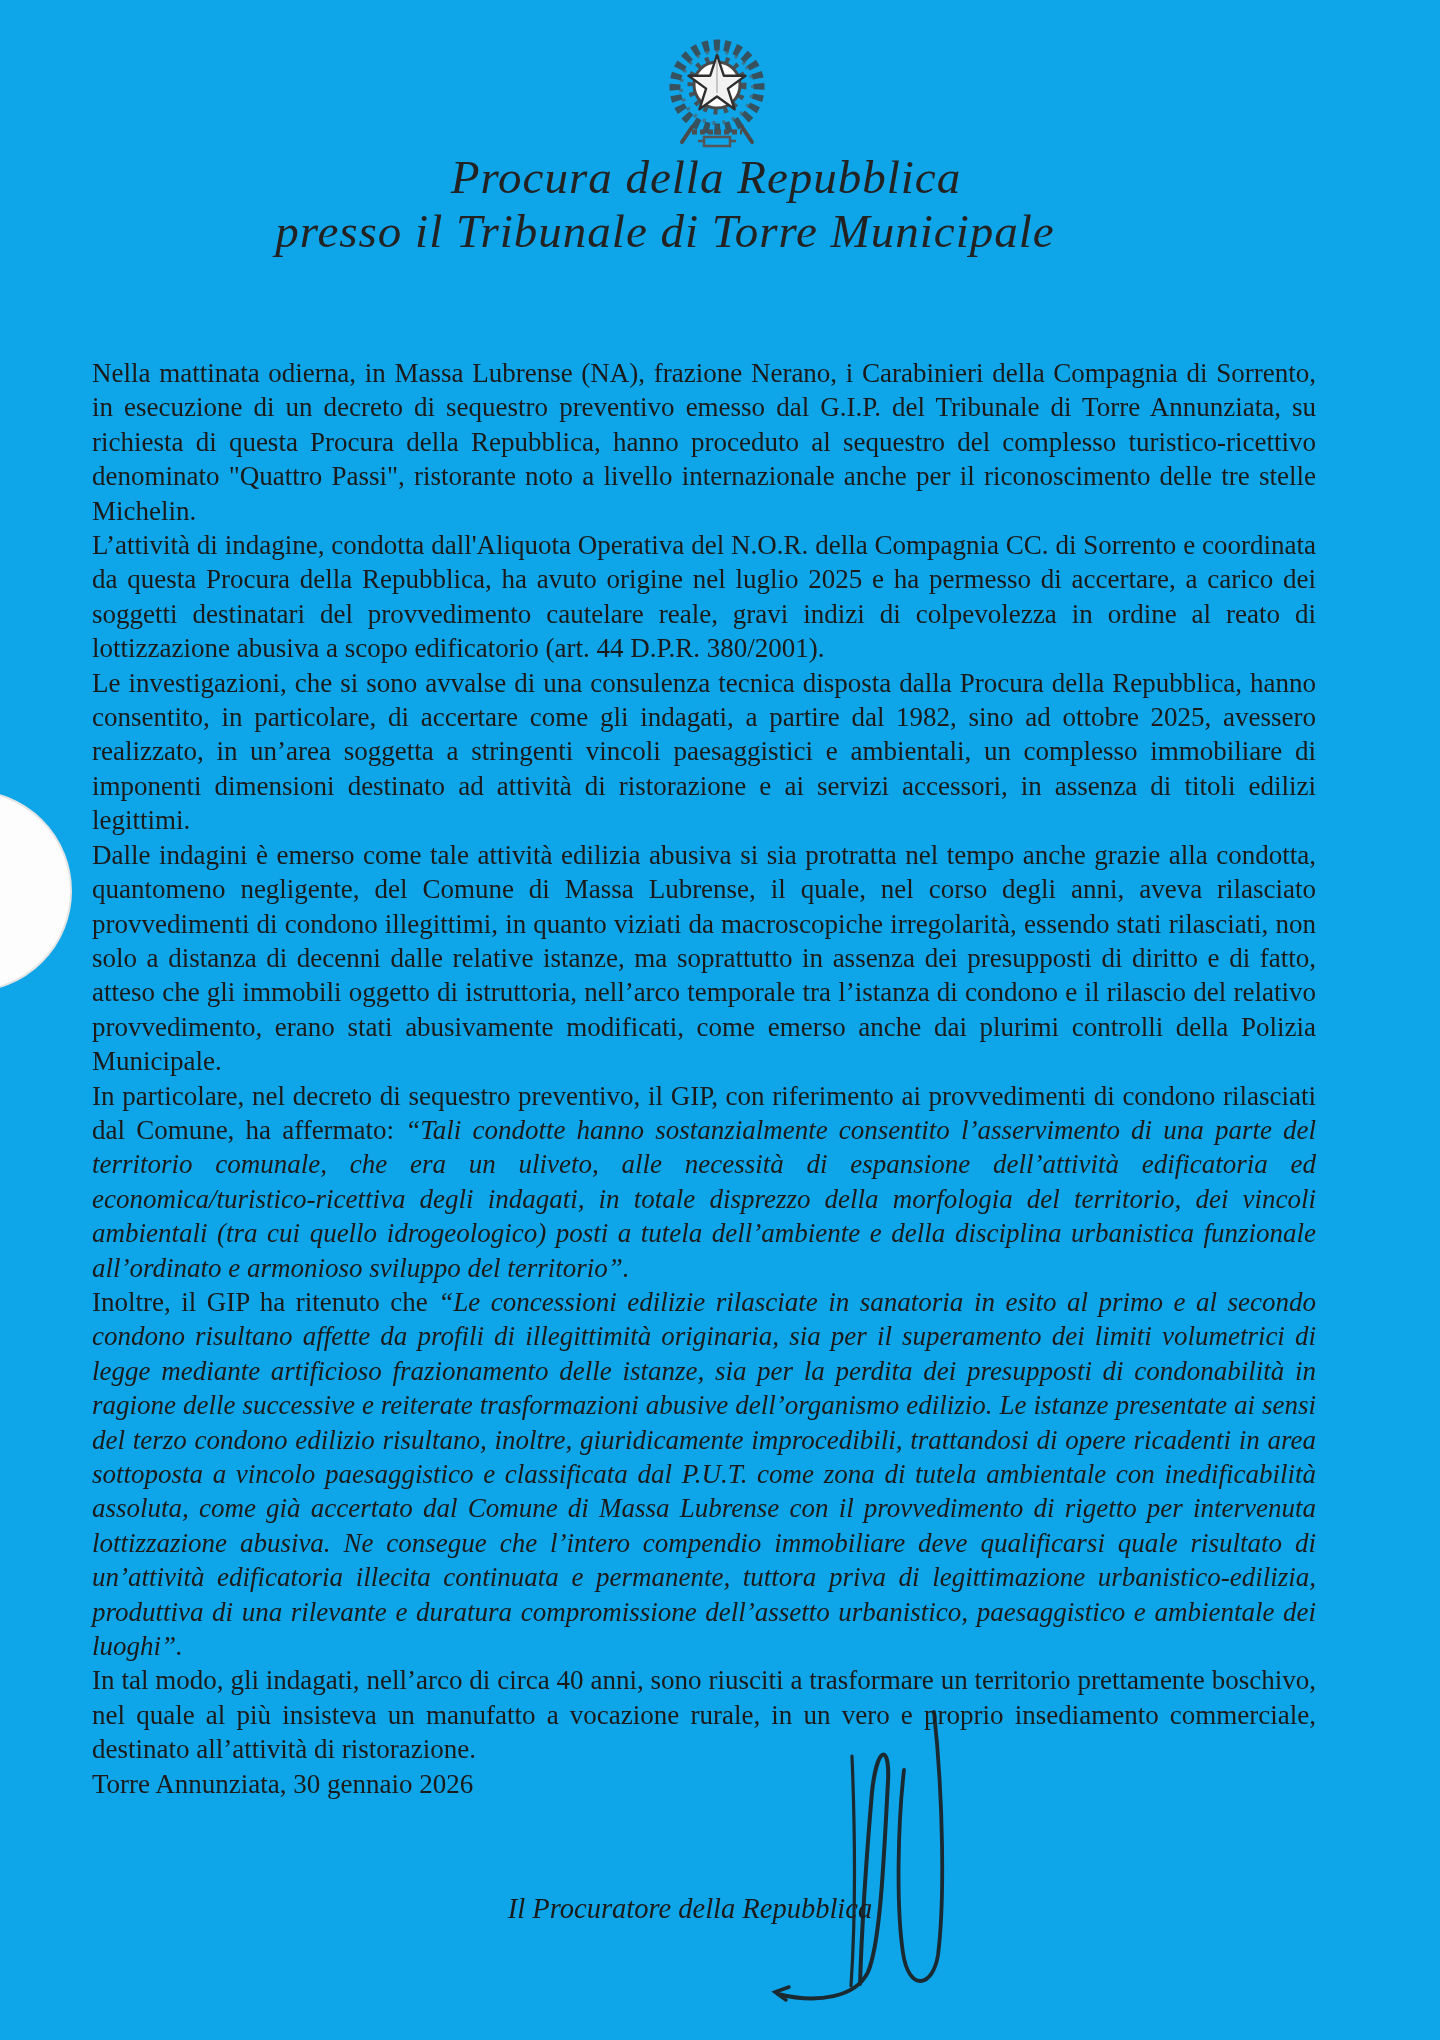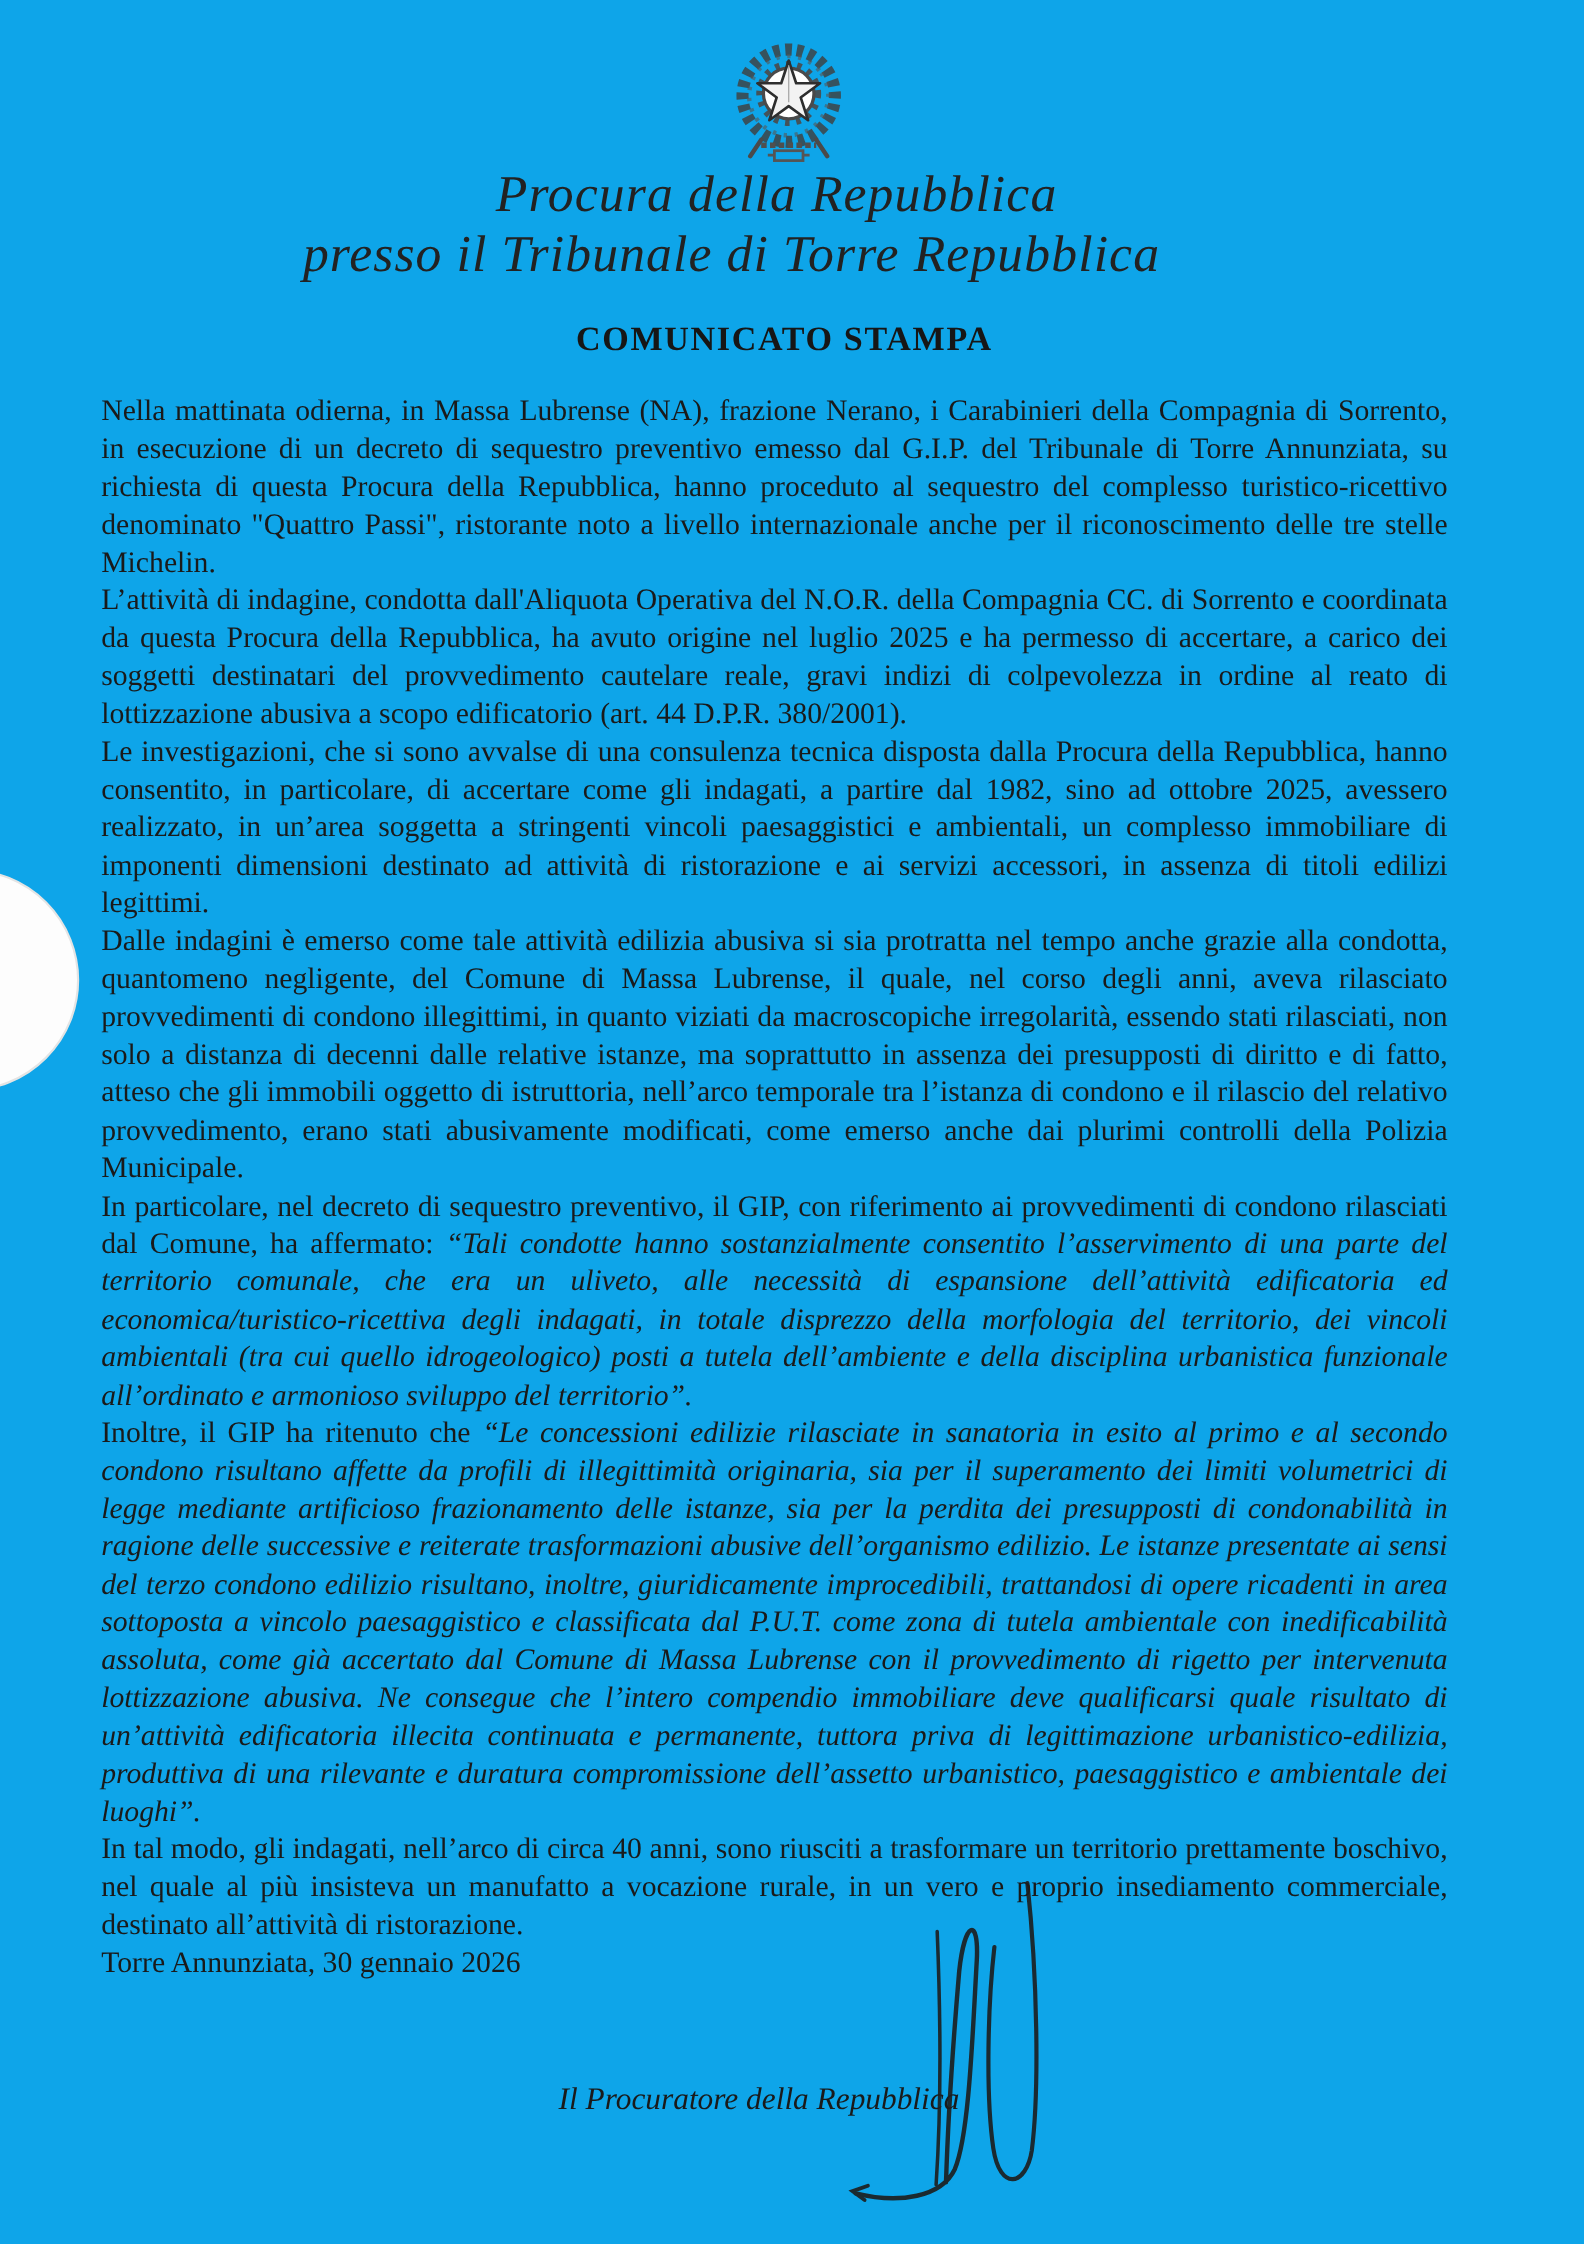--- a/index.html
+++ b/index.html
@@ -88,23 +88,22 @@
     <polygon points="59,20 65.8,40.7 87.5,40.7 69.9,53.6 76.6,74.3 59,61.5 41.4,74.3 48.1,53.6 30.5,40.7 52.2,40.7" fill="#f2f2f2" stroke="#2e2e2e" stroke-width="2.4" stroke-linejoin="round"></polygon>
     <path d="M59,24 L59,58" stroke="#8a8a8a" stroke-width="1.2" opacity="0.7"></path>
 
     <path d="M34,92 L24,107 M84,92 L94,107" stroke="#4a4a4a" stroke-width="4" stroke-linecap="round"></path>
     <path d="M34,97 L84,97" stroke="#4f4f4f" stroke-width="5" stroke-dasharray="5 3"></path>
     <rect x="46" y="102" width="26" height="9" fill="none" stroke="#555" stroke-width="2.5"></rect>
     <path d="M40,106 L46,106 M72,106 L78,106" stroke="#555" stroke-width="2.5"></path>
   </svg>
 
   <div class="script-line script-line1">Procura della Repubblica</div>
-  <div class="script-line script-line2">presso il Tribunale di Torre Repubblica</div>
+  <div class="script-line script-line2">presso il Tribunale di Torre Municipale</div>
 
-  <div class="doc-title">COMUNICATO STAMPA</div>
 
   <div class="body-text">
     <div id="paragraphs-container">
         <p><span>Nella mattinata odierna, in Massa Lubrense (NA), frazione Nerano, i Carabinieri della Compagnia di Sorrento, in esecuzione di un decreto di sequestro preventivo emesso dal G.I.P. del Tribunale di Torre Annunziata, su richiesta di questa Procura della Repubblica, hanno proceduto al sequestro del complesso turistico-ricettivo denominato "Quattro Passi", ristorante noto a livello internazionale anche per il riconoscimento delle tre stelle Michelin.</span></p>
         <p><span>L’attività di indagine, condotta dall'Aliquota Operativa del N.O.R. della Compagnia CC. di Sorrento e coordinata da questa Procura della Repubblica, ha avuto origine nel luglio 2025 e ha permesso di accertare, a carico dei soggetti destinatari del provvedimento cautelare reale, gravi indizi di colpevolezza in ordine al reato di lottizzazione abusiva a scopo edificatorio (art. 44 D.P.R. 380/2001).</span></p>
         <p><span>Le investigazioni, che si sono avvalse di una consulenza tecnica disposta dalla Procura della Repubblica, hanno consentito, in particolare, di accertare come gli indagati, a partire dal 1982, sino ad ottobre 2025, avessero realizzato, in un’area soggetta a stringenti vincoli paesaggistici e ambientali, un complesso immobiliare di imponenti dimensioni destinato ad attività di ristorazione e ai servizi accessori, in assenza di titoli edilizi legittimi.</span></p>
         <p><span>Dalle indagini è emerso come tale attività edilizia abusiva si sia protratta nel tempo anche grazie alla condotta, quantomeno negligente, del Comune di Massa Lubrense, il quale, nel corso degli anni, aveva rilasciato provvedimenti di condono illegittimi, in quanto viziati da macroscopiche irregolarità, essendo stati rilasciati, non solo a distanza di decenni dalle relative istanze, ma soprattutto in assenza dei presupposti di diritto e di fatto, atteso che gli immobili oggetto di istruttoria, nell’arco temporale tra l’istanza di condono e il rilascio del relativo provvedimento, erano stati abusivamente modificati, come emerso anche dai plurimi controlli della Polizia Municipale.</span></p>
         <p><span>In particolare, nel decreto di sequestro preventivo, il GIP, con riferimento ai provvedimenti di condono rilasciati dal Comune, ha affermato: </span><span class="it">“Tali condotte hanno sostanzialmente consentito l’asservimento di una parte del territorio comunale, che era un uliveto, alle necessità di espansione dell’attività edificatoria ed economica/turistico-ricettiva degli indagati, in totale disprezzo della morfologia del territorio, dei vincoli ambientali (tra cui quello idrogeologico) posti a tutela dell’ambiente e della disciplina urbanistica funzionale all’ordinato e armonioso sviluppo del territorio”.</span></p>
         <p><span>Inoltre, il GIP ha ritenuto che </span><span class="it">“Le concessioni edilizie rilasciate in sanatoria in esito al primo e al secondo condono risultano affette da profili di illegittimità originaria, sia per il superamento dei limiti volumetrici di legge mediante artificioso frazionamento delle istanze, sia per la perdita dei presupposti di condonabilità in ragione delle successive e reiterate trasformazioni abusive dell’organismo edilizio. Le istanze presentate ai sensi del terzo condono edilizio risultano, inoltre, giuridicamente improcedibili, trattandosi di opere ricadenti in area sottoposta a vincolo paesaggistico e classificata dal P.U.T. come zona di tutela ambientale con inedificabilità assoluta, come già accertato dal Comune di Massa Lubrense con il provvedimento di rigetto per intervenuta lottizzazione abusiva. Ne consegue che l’intero compendio immobiliare deve qualificarsi quale risultato di un’attività edificatoria illecita continuata e permanente, tuttora priva di legittimazione urbanistico-edilizia, produttiva di una rilevante e duratura compromissione dell’assetto urbanistico, paesaggistico e ambientale dei luoghi”.</span></p>
         <p><span>In tal modo, gli indagati, nell’arco di circa 40 anni, sono riusciti a trasformare un territorio prettamente boschivo, nel quale al più insisteva un manufatto a vocazione rurale, in un vero e proprio insediamento commerciale, destinato all’attività di ristorazione.</span></p>

